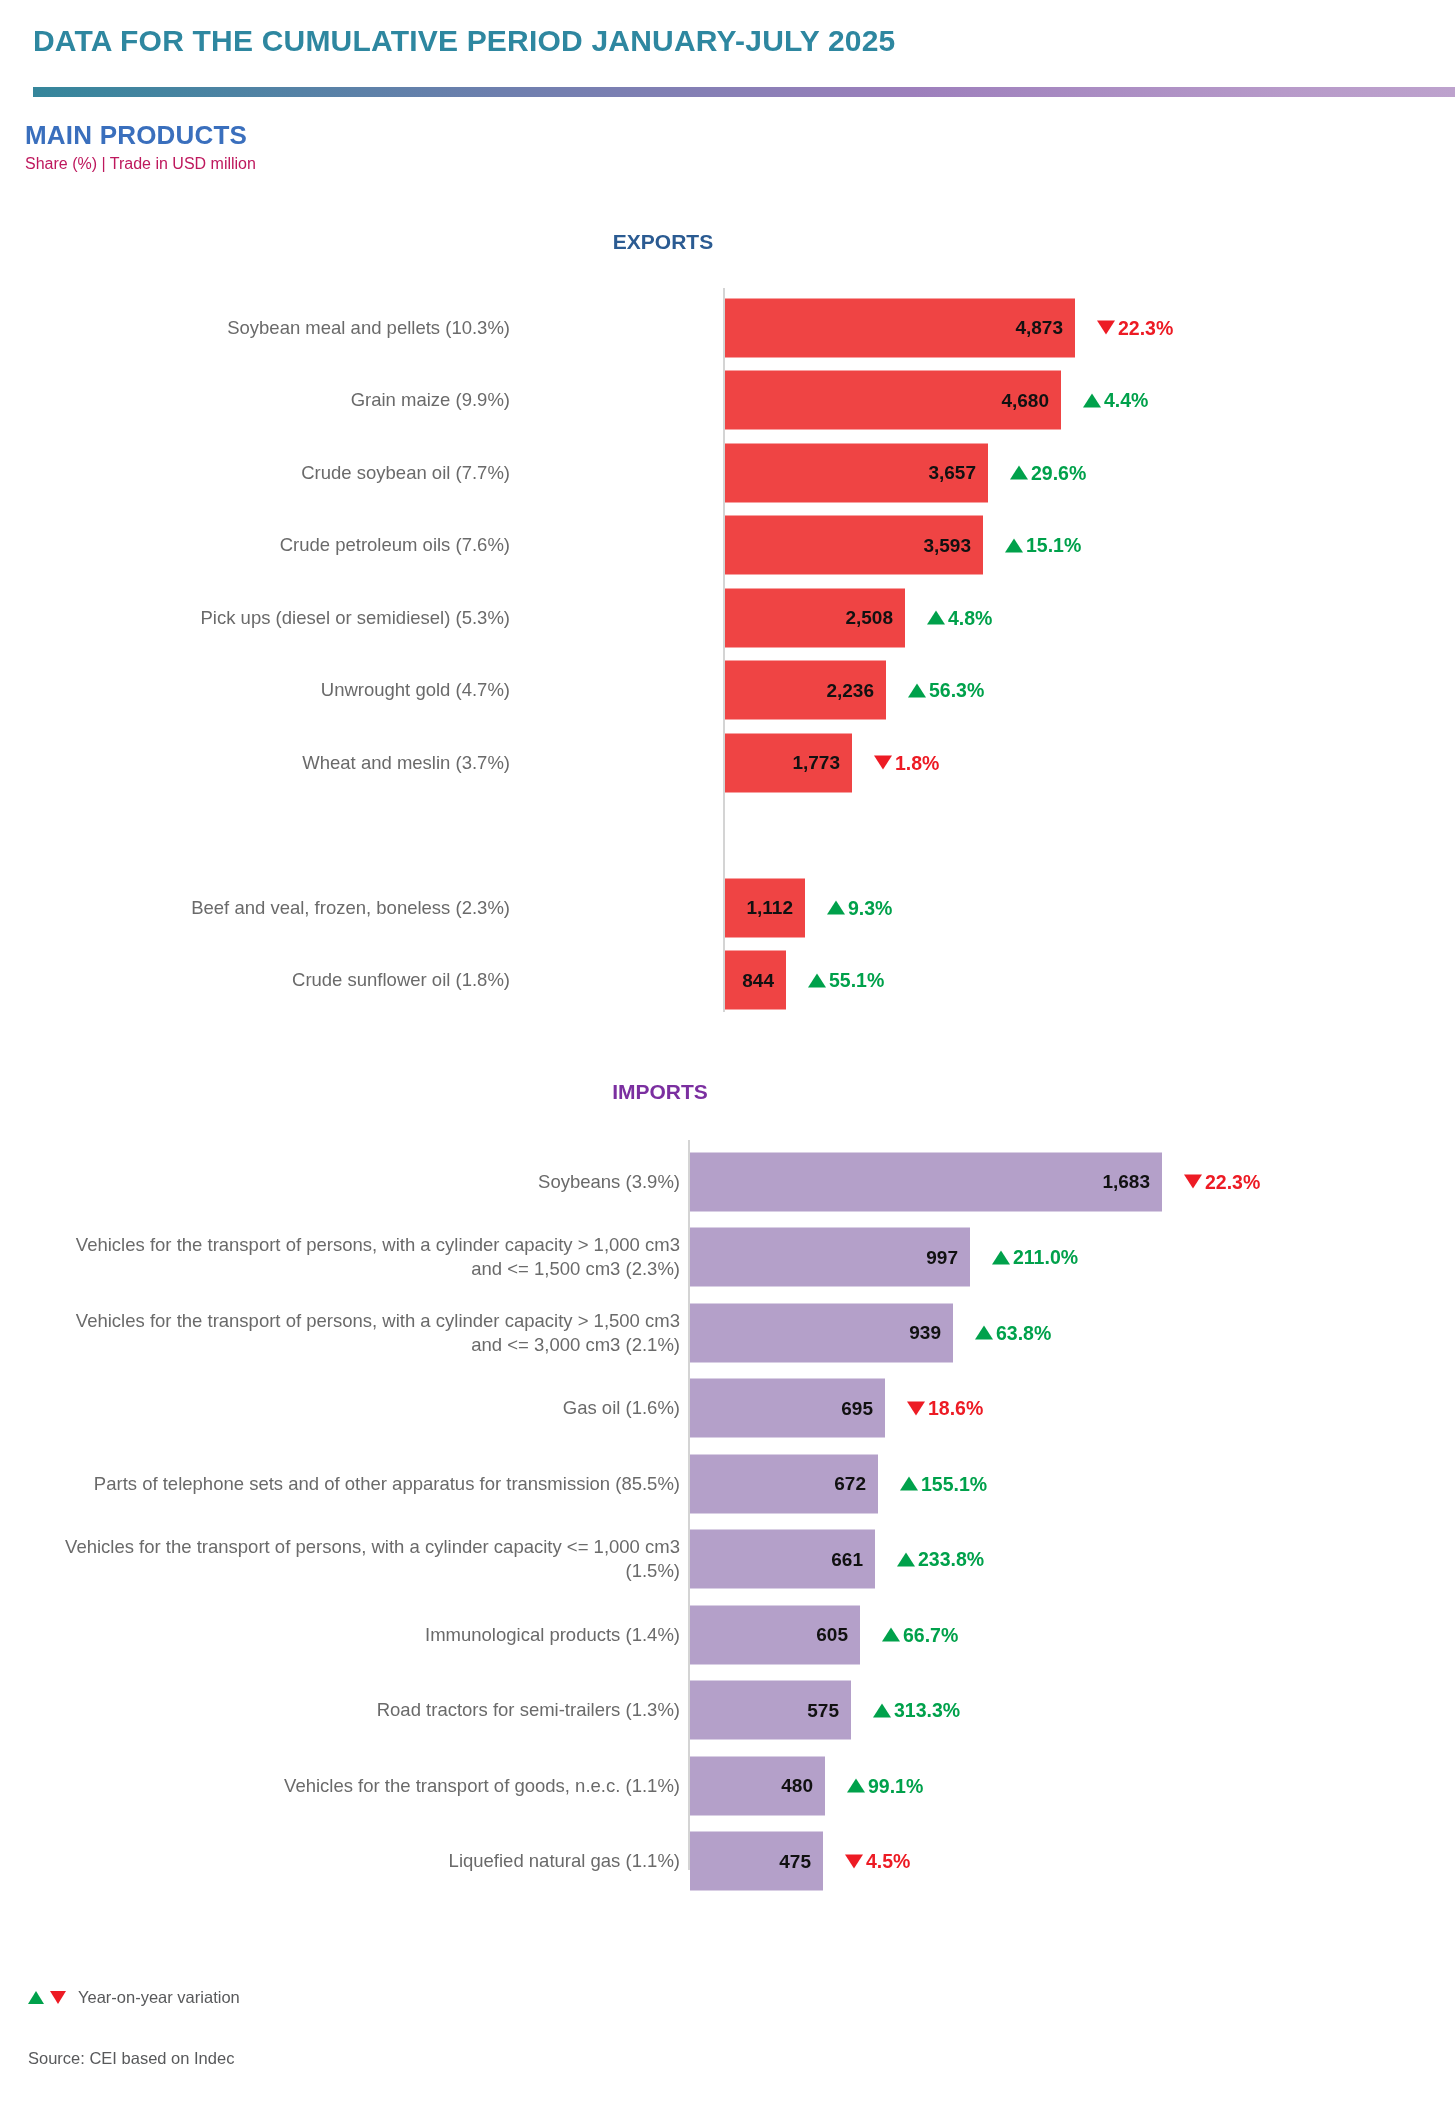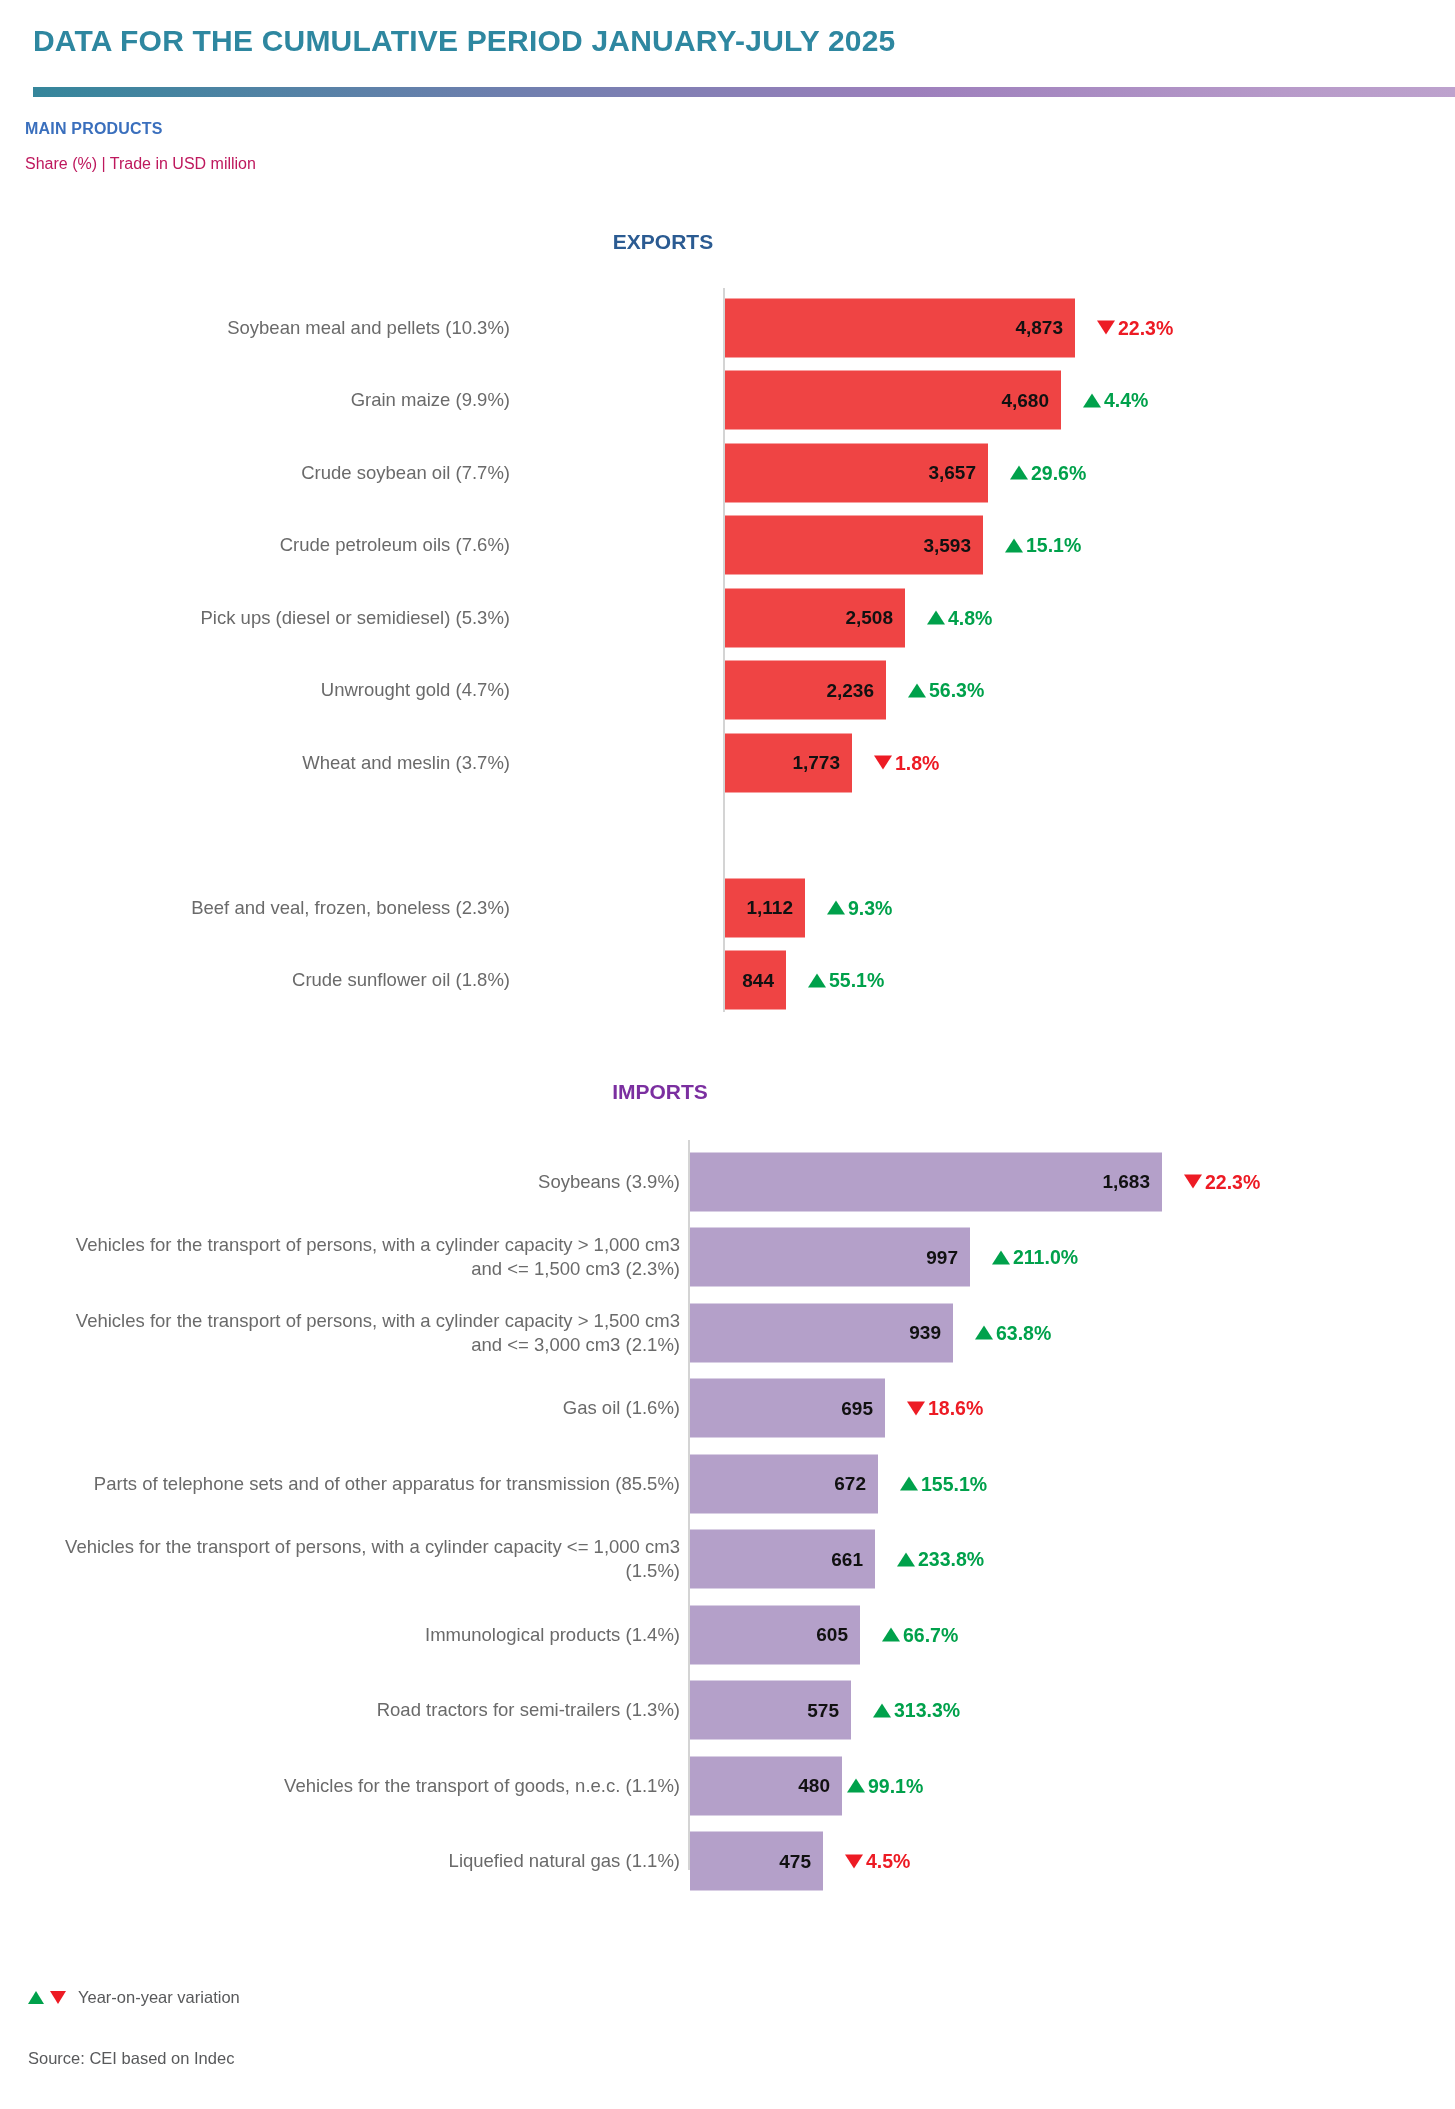--- a/index.html
+++ b/index.html
@@ -27,21 +27,21 @@
   }
   .gradient-rule {
     position: absolute;
     left: 33px; top: 87px;
     width: 1422px; height: 10px;
     background: linear-gradient(to right, #35869b 0%, #6e7fae 33%, #9d7fbc 62%, #b79ac9 88%, #bda2cd 100%);
   }
   .section-title {
     position: absolute;
     left: 25px; top: 120px;
-    font-size: 16px;
+    font-size: 26px;
     font-weight: bold;
     color: #3a6fbd;
     letter-spacing: 0.2px;
   }
   .section-sub {
     position: absolute;
     left: 25px; top: 155px;
     font-size: 16px;
     color: #be185d;
   }
@@ -382,21 +382,21 @@
         </div>
       </div>
       <div class="variation up" style="left: 873px;">
         <span class="tri tri-up"></span>
         <span>313.3%</span>
       </div>
     </div>
     <div class="bar-row" style="top: 612px;">
       <div class="bar-label">Vehicles for the transport of goods, n.e.c. (1.1%)</div>
       <div class="bar-wrap">
-        <div class="bar bar-imports" style="width: 152px;">
+        <div class="bar bar-imports" style="width: 135px;">
           <span class="bar-value">480</span>
         </div>
       </div>
       <div class="variation up" style="left: 847px;">
         <span class="tri tri-up"></span>
         <span>99.1%</span>
       </div>
     </div>
     <div class="bar-row" style="top: 687.5px;">
       <div class="bar-label">Liquefied natural gas (1.1%)</div>

